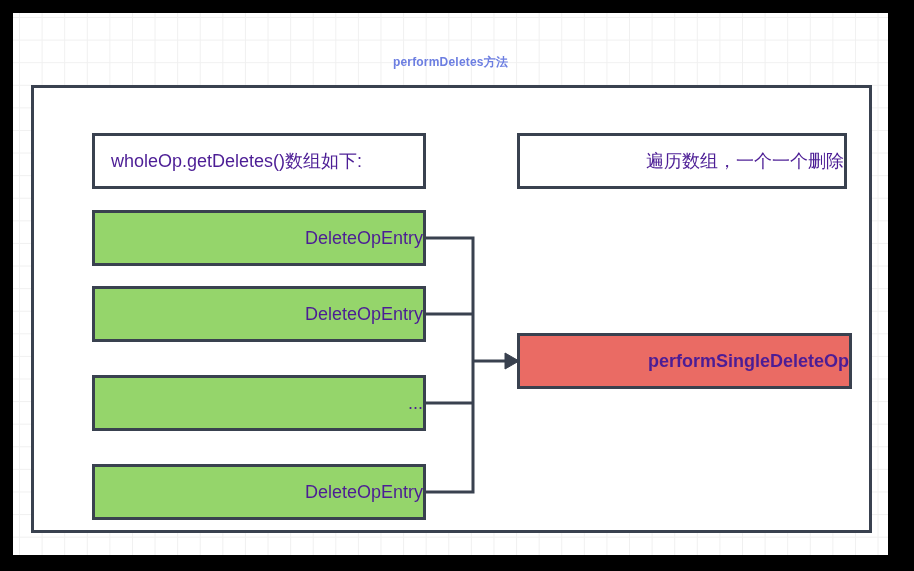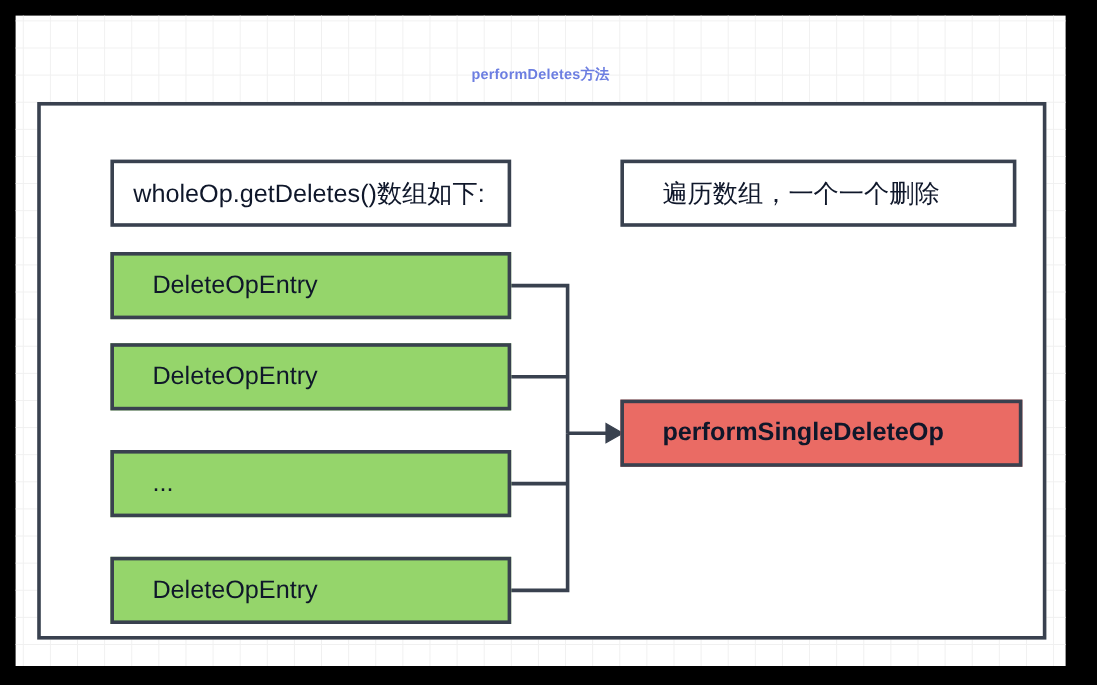--- a/index.html
+++ b/index.html
@@ -64,24 +64,24 @@
     box-sizing: border-box;
   }
 
   
   .node {
     position: absolute;
     box-sizing: border-box;
     border: 3px solid #39414f;
     display: flex;
     align-items: center;
-    font-size: 21px;
-    color: #0f172a;
+    font-size: 18px;
+    color: #4c1d95;
   }
-  .node.center { justify-content: flex-start; padding-left: 32px; }
+  .node.center { justify-content: flex-end; padding-left: 32px; }
   .node.leftpad { justify-content: flex-start; padding-left: 16px; }
 
   .node.white { background: #ffffff; }
   .node.green { background: #95d56b; }
   .node.red   { background: #ea6b64; }
 
   
   #header-left   { left: 79px;  top: 120px; width: 334px; height: 56px; }
   #header-right  { left: 504px; top: 120px; width: 330px; height: 56px; }
 

